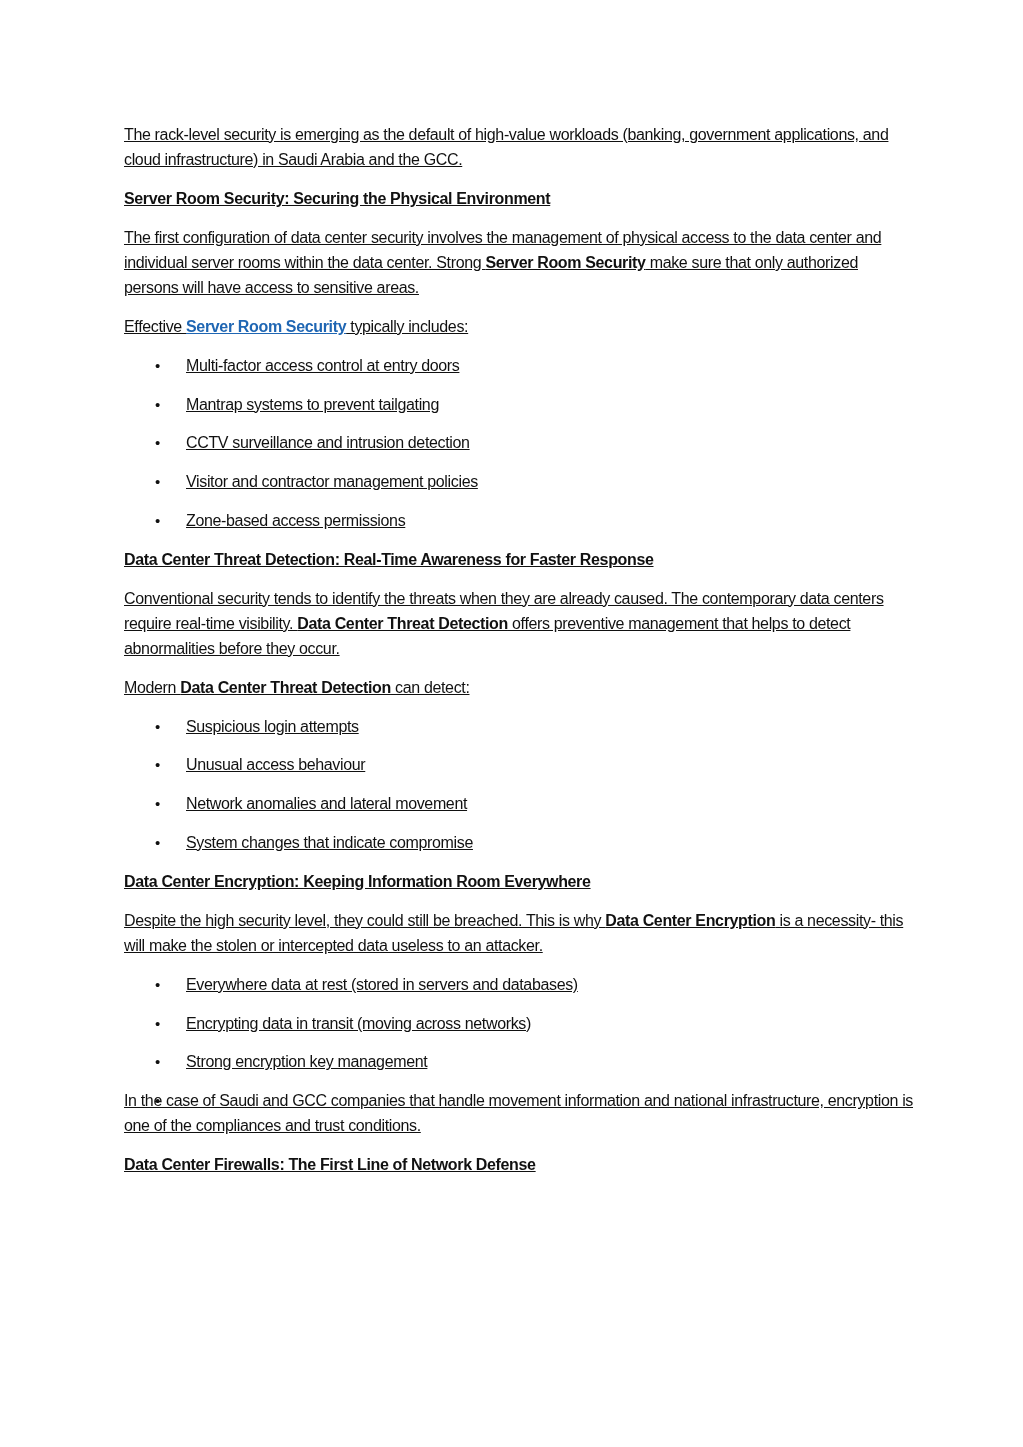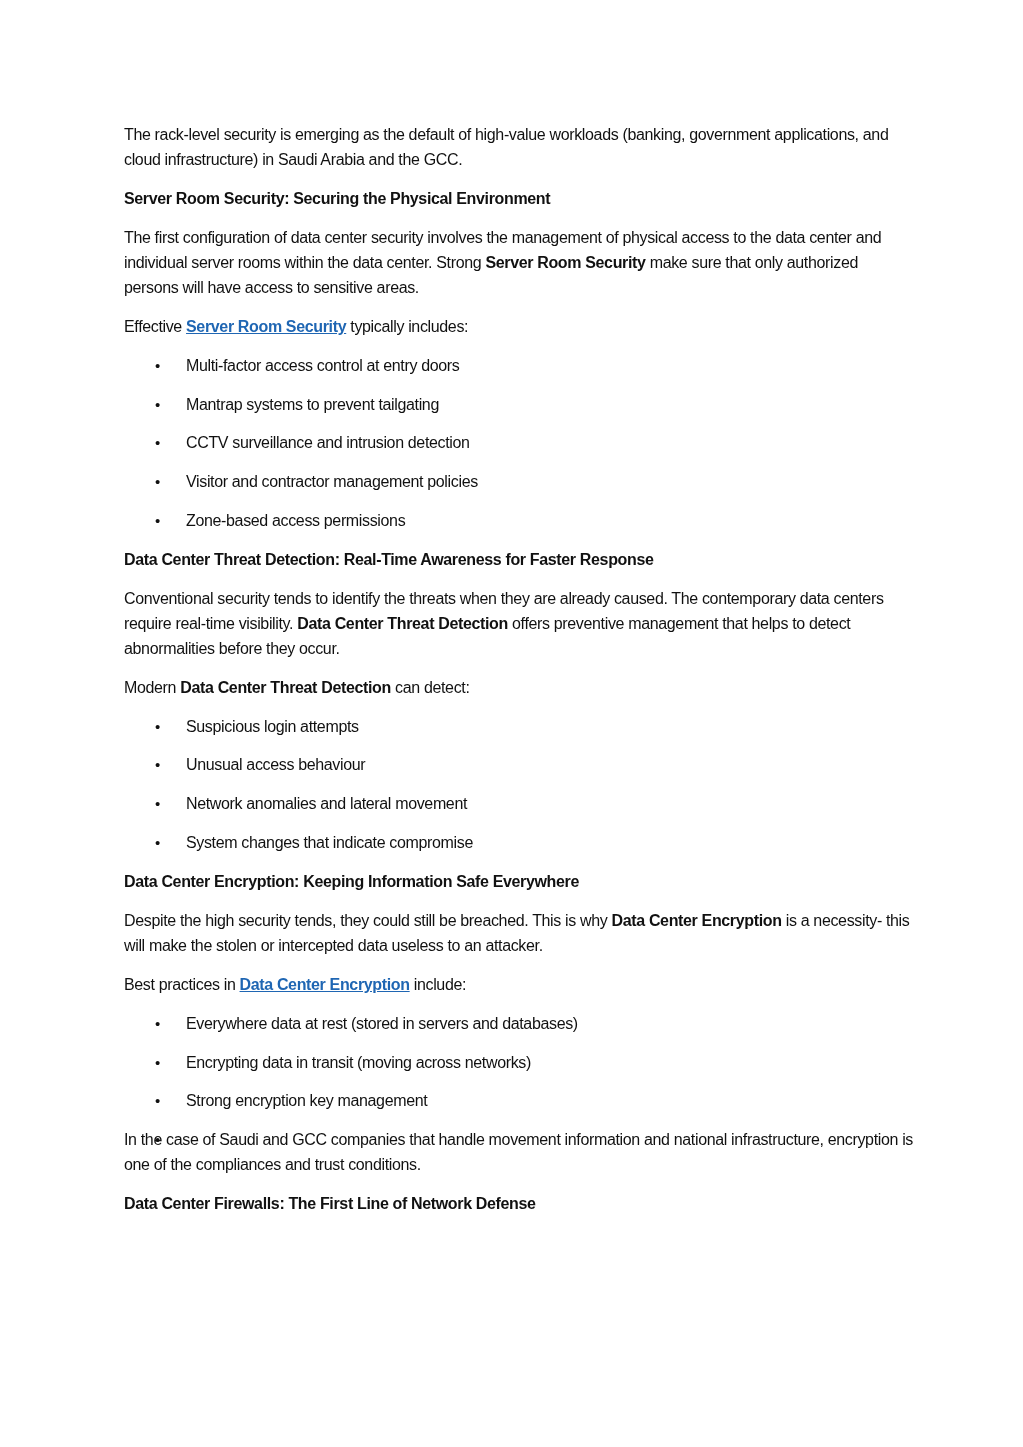--- a/index.html
+++ b/index.html
@@ -2,20 +2,21 @@
 <html><head>
   <meta charset="utf-8">
   <style>
     html, body { margin: 0; padding: 0; background: #ffffff; }
     body { width: 1023px; height: 1447px; overflow: hidden; position: relative; }
     .page {
       position: absolute; left: 124px; top: 122px; width: 790px;
       font-family: "Liberation Sans", sans-serif;
       font-size: 16px; line-height: 25px; color: #111111;
       letter-spacing: -0.35px;
+      text-decoration: underline;
     }
     p { margin: 0 0 14px 0; }
     .heading { font-weight: bold; margin-bottom: 14px; }
     b { font-weight: bold; }
     a.link { color: #1f66b3; font-weight: bold; text-decoration: underline; }
     ul { list-style: none; margin: 0 0 14px 0; padding: 0; }
     ul li { position: relative; padding-left: 62px; margin-bottom: 13.7px; line-height: 25px; }
     ul li:last-child { margin-bottom: 13.7px; }
     .bullet { position: absolute; left: 31px; top: 0; font-size: 15px; }
   </style>
@@ -47,25 +48,24 @@
 
   <p><span>Modern </span><b>Data Center Threat Detection</b><span> can detect:</span></p>
 
   <ul>
     <li><span class="bullet">•</span><span>Suspicious login attempts</span></li>
     <li><span class="bullet">•</span><span>Unusual access behaviour</span></li>
     <li><span class="bullet">•</span><span>Network anomalies and lateral movement</span></li>
     <li><span class="bullet">•</span><span>System changes that indicate compromise</span></li>
   </ul>
 
-  <p class="heading">Data Center Encryption: Keeping Information Safe Everywhere</p>
+  <p class="heading">Data Center Encryption: Keeping Information Room Everywhere</p>
 
-  <p><span>Despite the high security tends, they could still be breached. This is why </span><b>Data Center Encryption</b><span> is a necessity- this will make the stolen or intercepted data useless to an attacker.</span></p>
+  <p><span>Despite the high security level, they could still be breached. This is why </span><b>Data Center Encryption</b><span> is a necessity- this will make the stolen or intercepted data useless to an attacker.</span></p>
 
-  <p><span>Best practices in </span><a class="link" href="#">Data Center Encryption</a><span> include:</span></p>
 
   <ul>
     <li><span class="bullet">•</span><span>Everywhere data at rest (stored in servers and databases)</span></li>
     <li><span class="bullet">•</span><span>Encrypting data in transit (moving across networks)</span></li>
     <li><span class="bullet">•</span><span>Strong encryption key management</span></li>
     <li><span class="bullet">•</span></li>
   </ul>
 
   <p>In the case of Saudi and GCC companies that handle movement information and national infrastructure, encryption is one of the compliances and trust conditions.</p>
 

